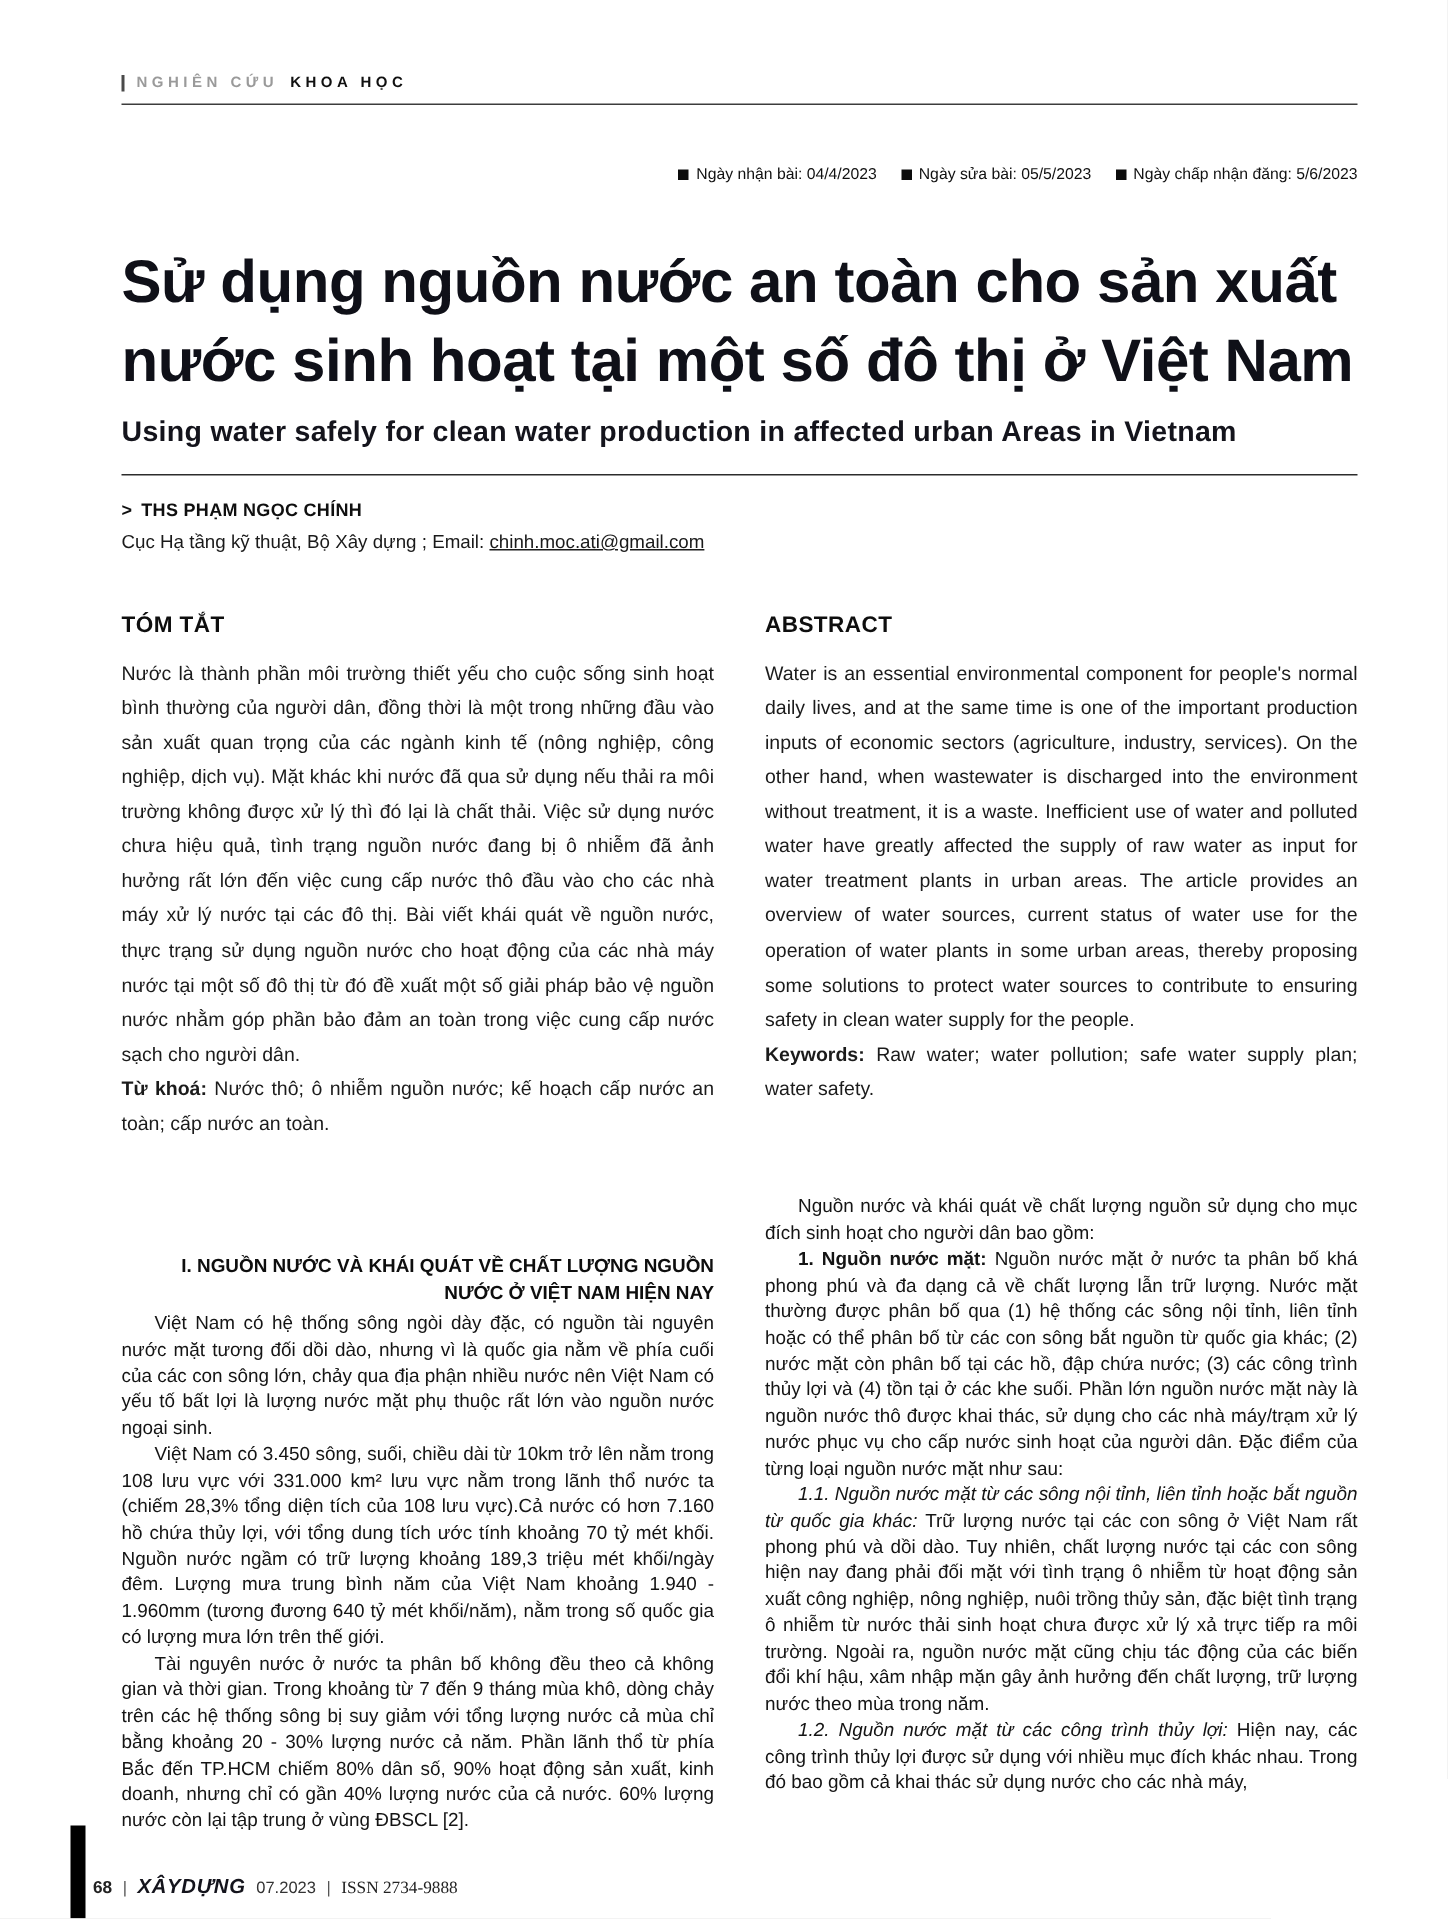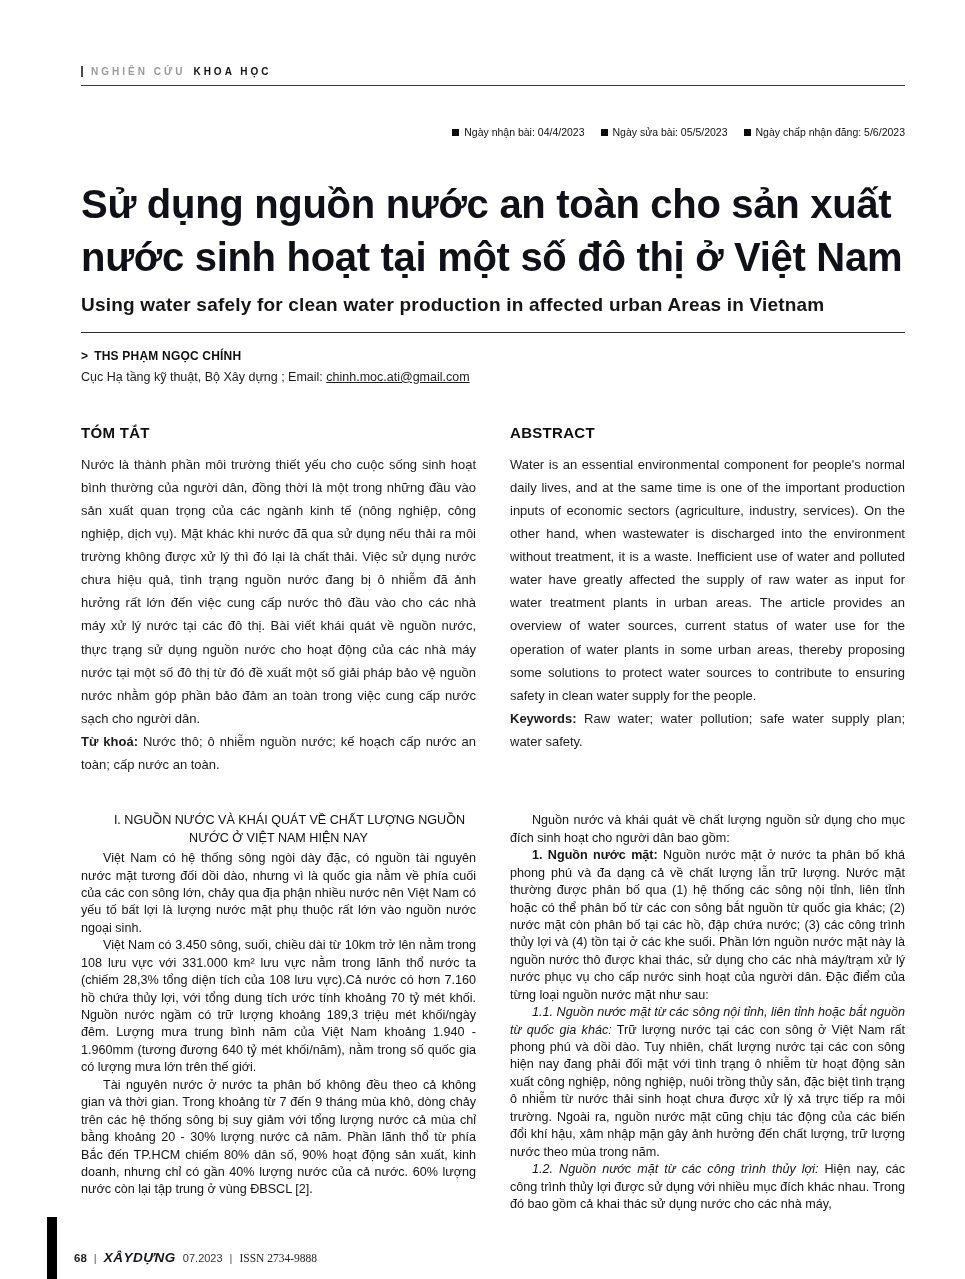--- a/index.html
+++ b/index.html
@@ -1,21 +1,21 @@
 <!DOCTYPE html>
 <html lang="vi"><head>
 <meta charset="utf-8">
 <style>
   * { margin:0; padding:0; box-sizing:border-box; }
   html,body { background:#e9e9e9; }
   .page {
     width:965px; height:1279px; margin:0 auto; position:relative;
     background:#ffffff; overflow:hidden;
     font-family:"Liberation Sans", sans-serif; color:#111;
-    padding:66px 60px 0 81px;
+    padding:50px 60px 0 81px;
   }
 
   
   .topbar {
     display:flex; align-items:center; gap:8px;
     border-bottom:1.5px solid #3c3c3c; padding-bottom:8px;
     font-size:10px; letter-spacing:3px;
   }
   .tick { width:2px; height:11px; background:#4a4a4a; display:inline-block; }
   .kicker-light { color:#9a9a9a; font-weight:600; }
@@ -45,29 +45,29 @@
 
   
   .abstracts { margin-top:40px; display:grid; grid-template-columns:1fr 1fr; column-gap:34px; }
   .abs-h { font-size:15px; font-weight:700; margin-bottom:12px; letter-spacing:0.3px; color:#0e0e0e; }
   .abs-p { font-size:13px; line-height:1.78; text-align:justify; color:#1b1b1b; }
   .kw-label { font-weight:700; }
 
   
   .bodycols { margin-top:36px; display:grid; grid-template-columns:1fr 1fr; column-gap:34px;
               font-size:12.6px; line-height:1.385; text-align:justify; color:#141414; }
-  .sec-h { font-size:12.6px; font-weight:400; text-indent:22px; line-height:1.42;
-           text-align:center; margin-bottom:2px; color:#0e0e0e; }
+  .sec-h { font-size:12.6px; font-weight:700; text-indent:22px; line-height:1.42;
+           text-align:right; margin-bottom:2px; color:#0e0e0e;margin-top:40px; }
   .p-ind { text-indent:22px; }
   .lead-bold { font-weight:700; }
   .lead-ital { font-weight:400; font-style:italic; }
 
   
   .edge-mark { position:absolute; left:47px; bottom:0; width:10px; height:62px; background:#000; }
-  .footer { position:absolute; left:74px; bottom:14px; display:flex; align-items:baseline;
+  .footer { position:absolute; left:62px; bottom:14px; display:flex; align-items:baseline;
             gap:7px; font-size:11px; color:#222; }
   .pgnum { font-weight:700; font-size:11.5px; }
   .fbar  { color:#555; }
   .logo  { font-weight:800; font-style:italic; font-size:13.5px; letter-spacing:0.5px; color:#14141c; }
   .issue { font-size:11px; color:#333; }
   .issn  { font-family:"Liberation Serif", serif; font-size:11.5px; color:#222; }
 </style>
 </head>
 <body>
 

